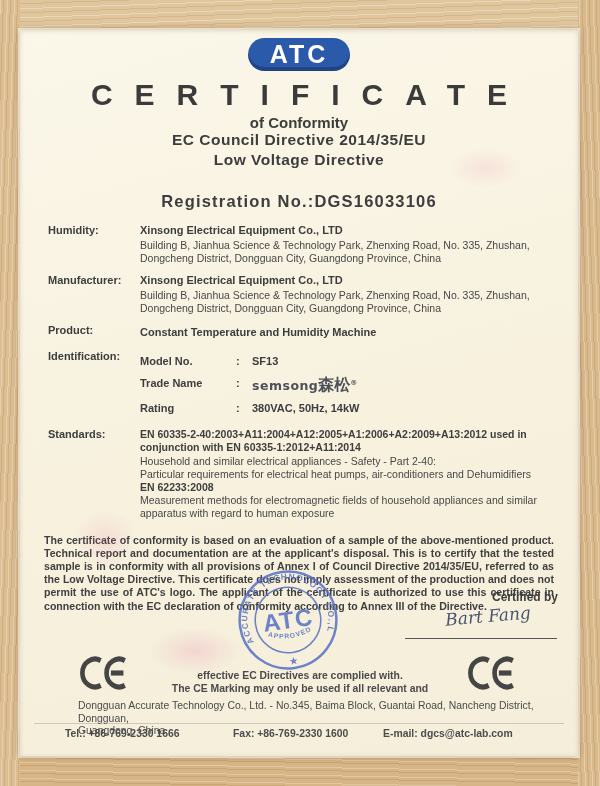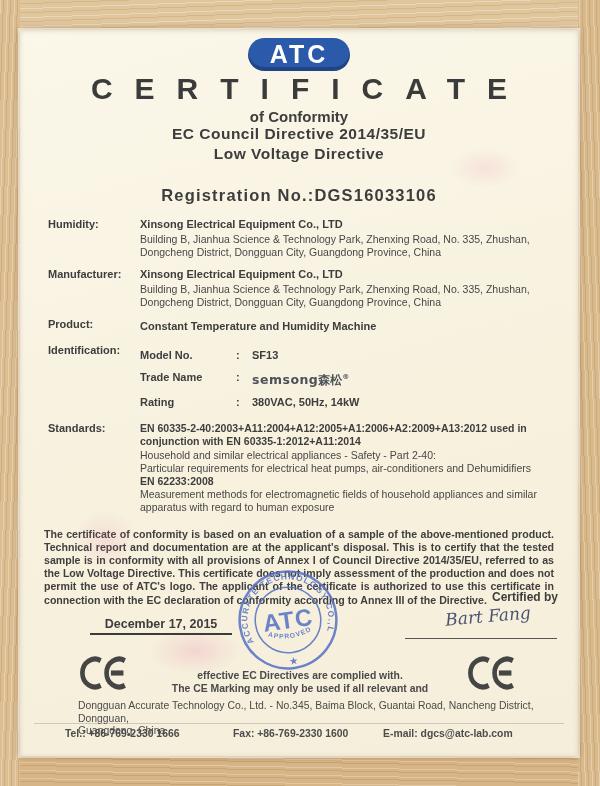--- a/index.html
+++ b/index.html
@@ -18,36 +18,36 @@
   
   .paper{position:absolute;z-index:2;top:30px;left:20px;right:22px;bottom:30px;
     background:linear-gradient(165deg,#fbf7e9 0%,#f7f1de 55%,#f4eeda 100%);
     box-shadow:0 0 0 2px rgba(255,255,255,.55),0 0 7px rgba(90,60,20,.45),inset 0 1px 5px rgba(120,90,40,.18);
     color:#3d3d3d}
   .smudge{position:absolute;pointer-events:none;border-radius:50%}
   
   .logo{width:102px;height:33px;margin:8px auto 0;border-radius:17px;background:#2a5aa9;
     color:#fff;font-weight:bold;font-size:25px;text-align:center;line-height:33px;letter-spacing:3px;
     box-shadow:inset 0 -4px 0 rgba(15,30,70,.35)}
-  .title{margin-top:1px;text-align:center;font-size:30px;font-weight:bold;letter-spacing:22px;padding-left:22px;color:#3b3b3b;white-space:nowrap}
+  .title{margin-top:7px;text-align:center;font-size:30px;font-weight:bold;letter-spacing:22px;padding-left:22px;color:#3b3b3b;white-space:nowrap}
   .sub{margin-top:2px;text-align:center;font-size:15px;font-weight:bold}
   .dir1{text-align:center;font-size:15.5px;font-weight:bold;letter-spacing:.5px}
   .dir2{margin-top:2px;text-align:center;font-size:15.5px;font-weight:bold;letter-spacing:.5px}
   .reg{margin-top:23px;text-align:center;font-size:16.5px;font-weight:bold;letter-spacing:1.2px}
   
   .rows{margin-top:13px;padding:0 28px}
   .row{display:grid;grid-template-columns:92px 1fr;margin-bottom:9px}
   .lab{font-weight:bold;font-size:11px}
   .vname{font-weight:bold;font-size:11px;margin-bottom:3px}
   .addr{font-size:10.5px;line-height:13px;color:#474747}
   .id-grid{display:grid;grid-template-columns:96px 16px 1fr;font-size:11px;line-height:22px}
   .id-grid .k{font-weight:bold}
   .id-grid .v{font-weight:bold}
   .brand{font-weight:bold;font-size:12.5px;letter-spacing:.5px;color:#4c5158;font-family:"DejaVu Sans",sans-serif}
-  .brand .cjk{font-size:12px;letter-spacing:0}
+  .brand .cjk{font-size:16px;letter-spacing:0}
   .brand sup{font-size:7px}
   .std{font-size:10.5px;line-height:13.2px;color:#474747}
   .std .b{font-weight:bold;color:#3e3e3e}
   
   .decl{margin:13px 24px 0;font-size:10.6px;line-height:13.2px;font-weight:bold;text-align:justify;color:#3f3f3f}
   
   .stamp{position:absolute;left:216px;top:538px;width:104px;height:104px;opacity:.85;z-index:3}
   .certified{position:absolute;top:560px;left:398px;width:140px;text-align:right;font-weight:bold;font-size:12px}
   .signature{position:absolute;top:576px;left:398px;width:140px;text-align:center;
     font-family:"DejaVu Serif",serif;font-style:italic;font-size:17px;color:#4a5470;transform:rotate(-5deg)}
@@ -137,21 +137,20 @@
         <div>Household and similar electrical appliances - Safety - Part 2-40:</div>
         <div>Particular requirements for electrical heat pumps, air-conditioners and Dehumidifiers</div>
         <div class="b">EN 62233:2008</div>
         <div>Measurement methods for electromagnetic fields of household appliances and similar apparatus with regard to human exposure</div>
       </div>
     </div>
   </div>
 
   <div class="decl">The certificate of conformity is based on an evaluation of a sample of the above-mentioned product. Technical report and documentation are at the applicant's disposal. This is to certify that the tested sample is in conformity with all provisions of Annex I of Council Directive 2014/35/EU, referred to as the Low Voltage Directive. This certificate does not imply assessment of the production and does not permit the use of ATC's logo. The applicant of the certificate is authorized to use this certificate in connection with the EC declaration of conformity according to Annex III of the Directive.</div>
 
-  <div class="datebox">December 17, 2015</div>
 
   <svg class="stamp" viewBox="0 0 100 100">
     <g transform="rotate(-8 50 50)">
       <circle cx="50" cy="50" r="46.5" fill="none" stroke="#5570c5" stroke-width="2.4"></circle>
       <circle cx="50" cy="50" r="31.5" fill="none" stroke="#5570c5" stroke-width="1.5"></circle>
       <defs>
         <path id="ringPath" d="M 14.7,66.5 A 39,39 0 1 1 85.3,66.5" fill="none"></path>
         <path id="apprPath" d="M 29,63 Q 50,72 71,63" fill="none"></path>
       </defs>
       <text font-size="8" font-weight="bold" letter-spacing="1.2">

